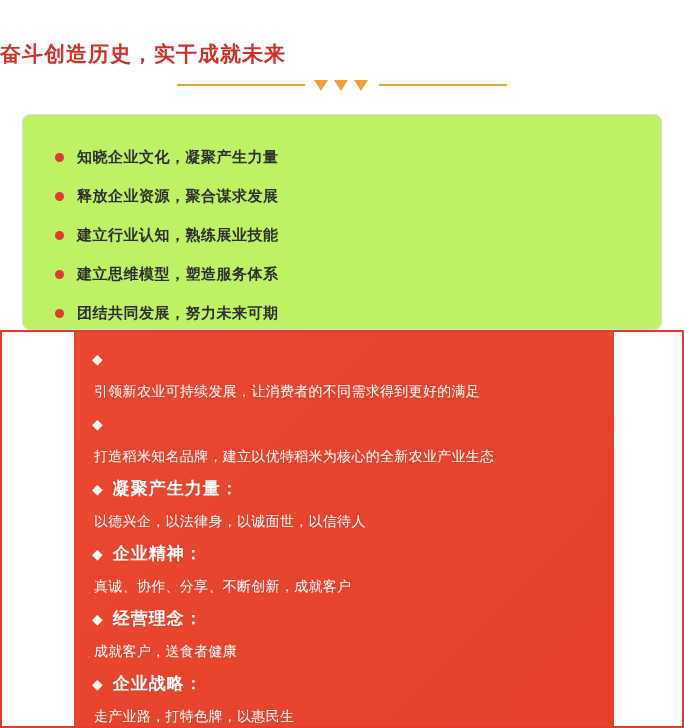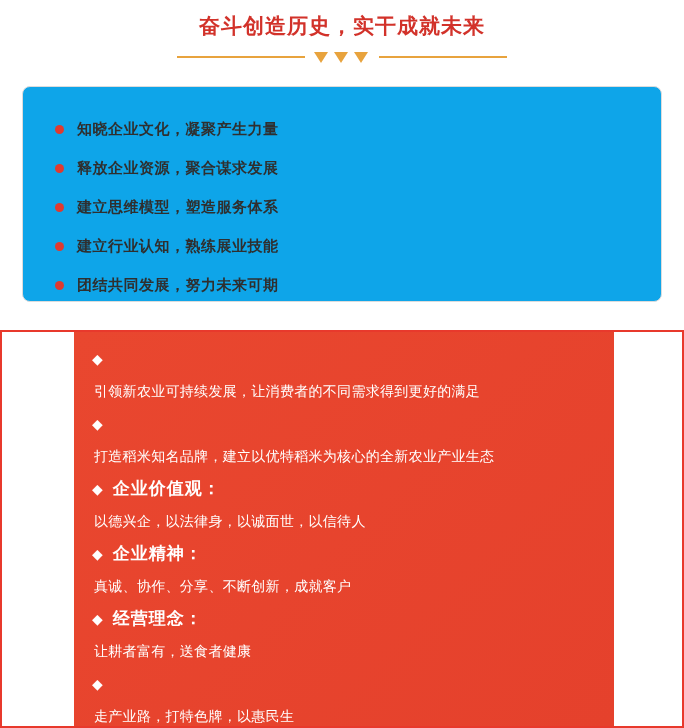--- a/index.html
+++ b/index.html
@@ -16,22 +16,22 @@
   }
   .page {
     position: relative;
     width: 684px;
     height: 728px;
     box-sizing: border-box;
   }
 
   
   .header {
-    padding-top: 12px;
-    text-align: center;
+    padding-top: 40px;
+    text-align: left;
   }
   .header-title {
     font-size: 21px;
     font-weight: bold;
     color: #d2322a;
     letter-spacing: 1px;
     line-height: 28px;
   }
   .header-rule {
     margin: 10px auto 0 auto;
@@ -62,21 +62,21 @@
   .rule-tri.t3 { left: 177px; }
 
   
   .card {
     margin: 22px 22px 0 22px;
     border: 1px solid #dcdcdc;
     border-radius: 8px;
     box-sizing: border-box;
     height: 216px;
     padding: 24px 0 0 32px;
-    background: #0ea5e9;
+    background: #bef264;
   }
   .bullet-row {
     display: flex;
     align-items: center;
     height: 36px;
     margin-bottom: 3px;
   }
   .bullet-dot {
     width: 9px;
     height: 9px;
@@ -165,25 +165,25 @@
     <div class="bullet-row">
       <span class="bullet-dot"></span>
       <span class="bullet-text">知晓企业文化，凝聚产生力量</span>
     </div>
     <div class="bullet-row">
       <span class="bullet-dot"></span>
       <span class="bullet-text">释放企业资源，聚合谋求发展</span>
     </div>
     <div class="bullet-row">
       <span class="bullet-dot"></span>
+      <span class="bullet-text">建立行业认知，熟练展业技能</span>
+    </div>
+    <div class="bullet-row">
+      <span class="bullet-dot"></span>
       <span class="bullet-text">建立思维模型，塑造服务体系</span>
-    </div>
-    <div class="bullet-row">
-      <span class="bullet-dot"></span>
-      <span class="bullet-text">建立行业认知，熟练展业技能</span>
     </div>
     <div class="bullet-row">
       <span class="bullet-dot"></span>
       <span class="bullet-text">团结共同发展，努力未来可期</span>
     </div>
   </div>
 
   <div class="panel-outer">
     <div class="panel-inner">
 
@@ -197,44 +197,45 @@
       <div class="item">
         <div class="item-head">
           <span class="diamond">◆</span>
         </div>
         <div class="item-body">打造稻米知名品牌，建立以优特稻米为核心的全新农业产业生态</div>
       </div>
 
       <div class="item">
         <div class="item-head">
           <span class="diamond">◆</span>
-          <span class="item-title">企业价值观：</span>
+          <span class="item-title">凝聚产生力量：</span>
         </div>
         <div class="item-body">以德兴企，以法律身，以诚面世，以信待人</div>
       </div>
 
       <div class="item">
         <div class="item-head">
           <span class="diamond">◆</span>
           <span class="item-title">企业精神：</span>
         </div>
         <div class="item-body">真诚、协作、分享、不断创新，成就客户</div>
       </div>
 
       <div class="item">
         <div class="item-head">
           <span class="diamond">◆</span>
           <span class="item-title">经营理念：</span>
         </div>
-        <div class="item-body">让耕者富有，送食者健康</div>
-      </div>
-
-      <div class="item">
-        <div class="item-head">
-          <span class="diamond">◆</span>
+        <div class="item-body">成就客户，送食者健康</div>
+      </div>
+
+      <div class="item">
+        <div class="item-head">
+          <span class="diamond">◆</span>
+          <span class="item-title">企业战略：</span>
         </div>
         <div class="item-body">走产业路，打特色牌，以惠民生</div>
       </div>
 
     </div>
   </div>
 
 </div>
 
 </body></html>

